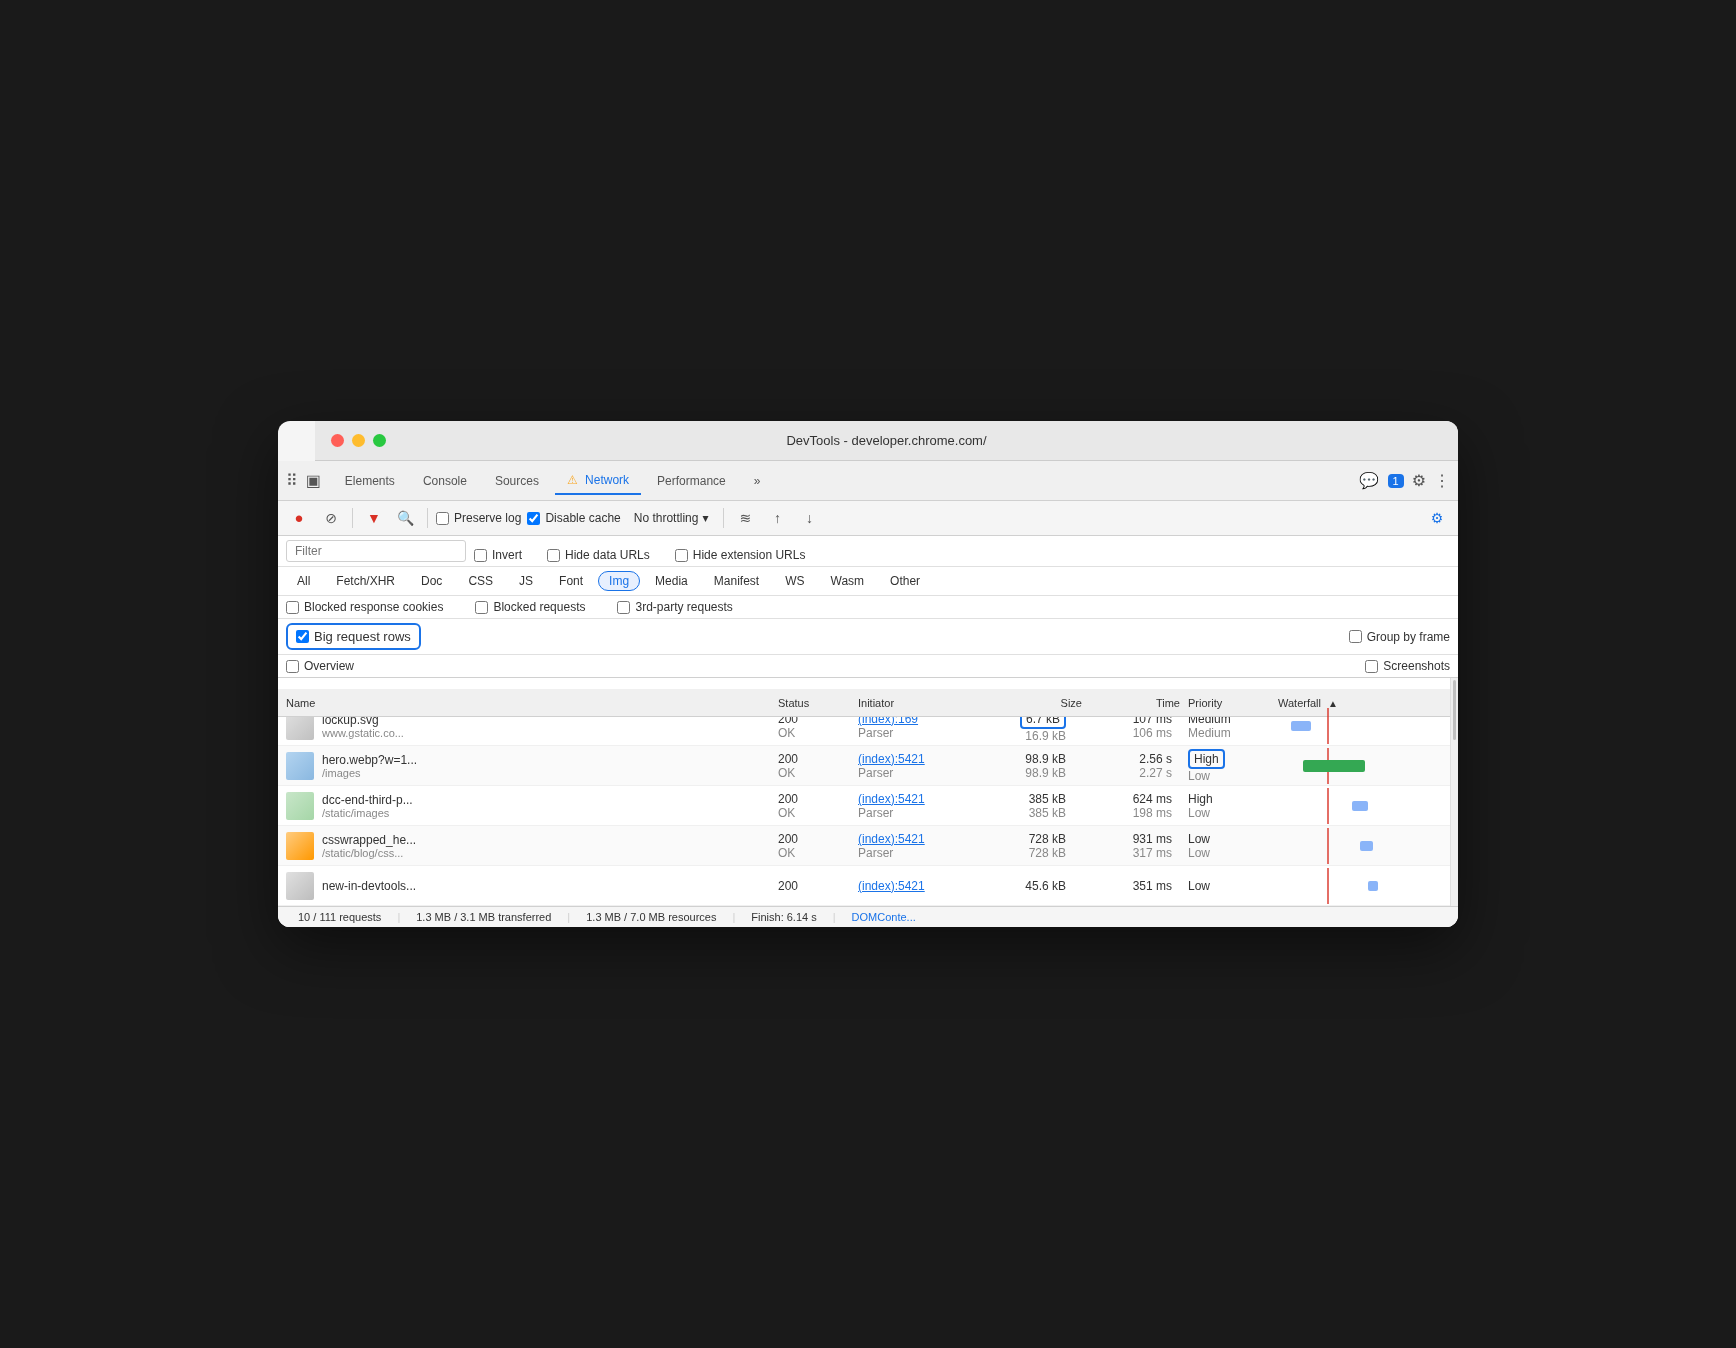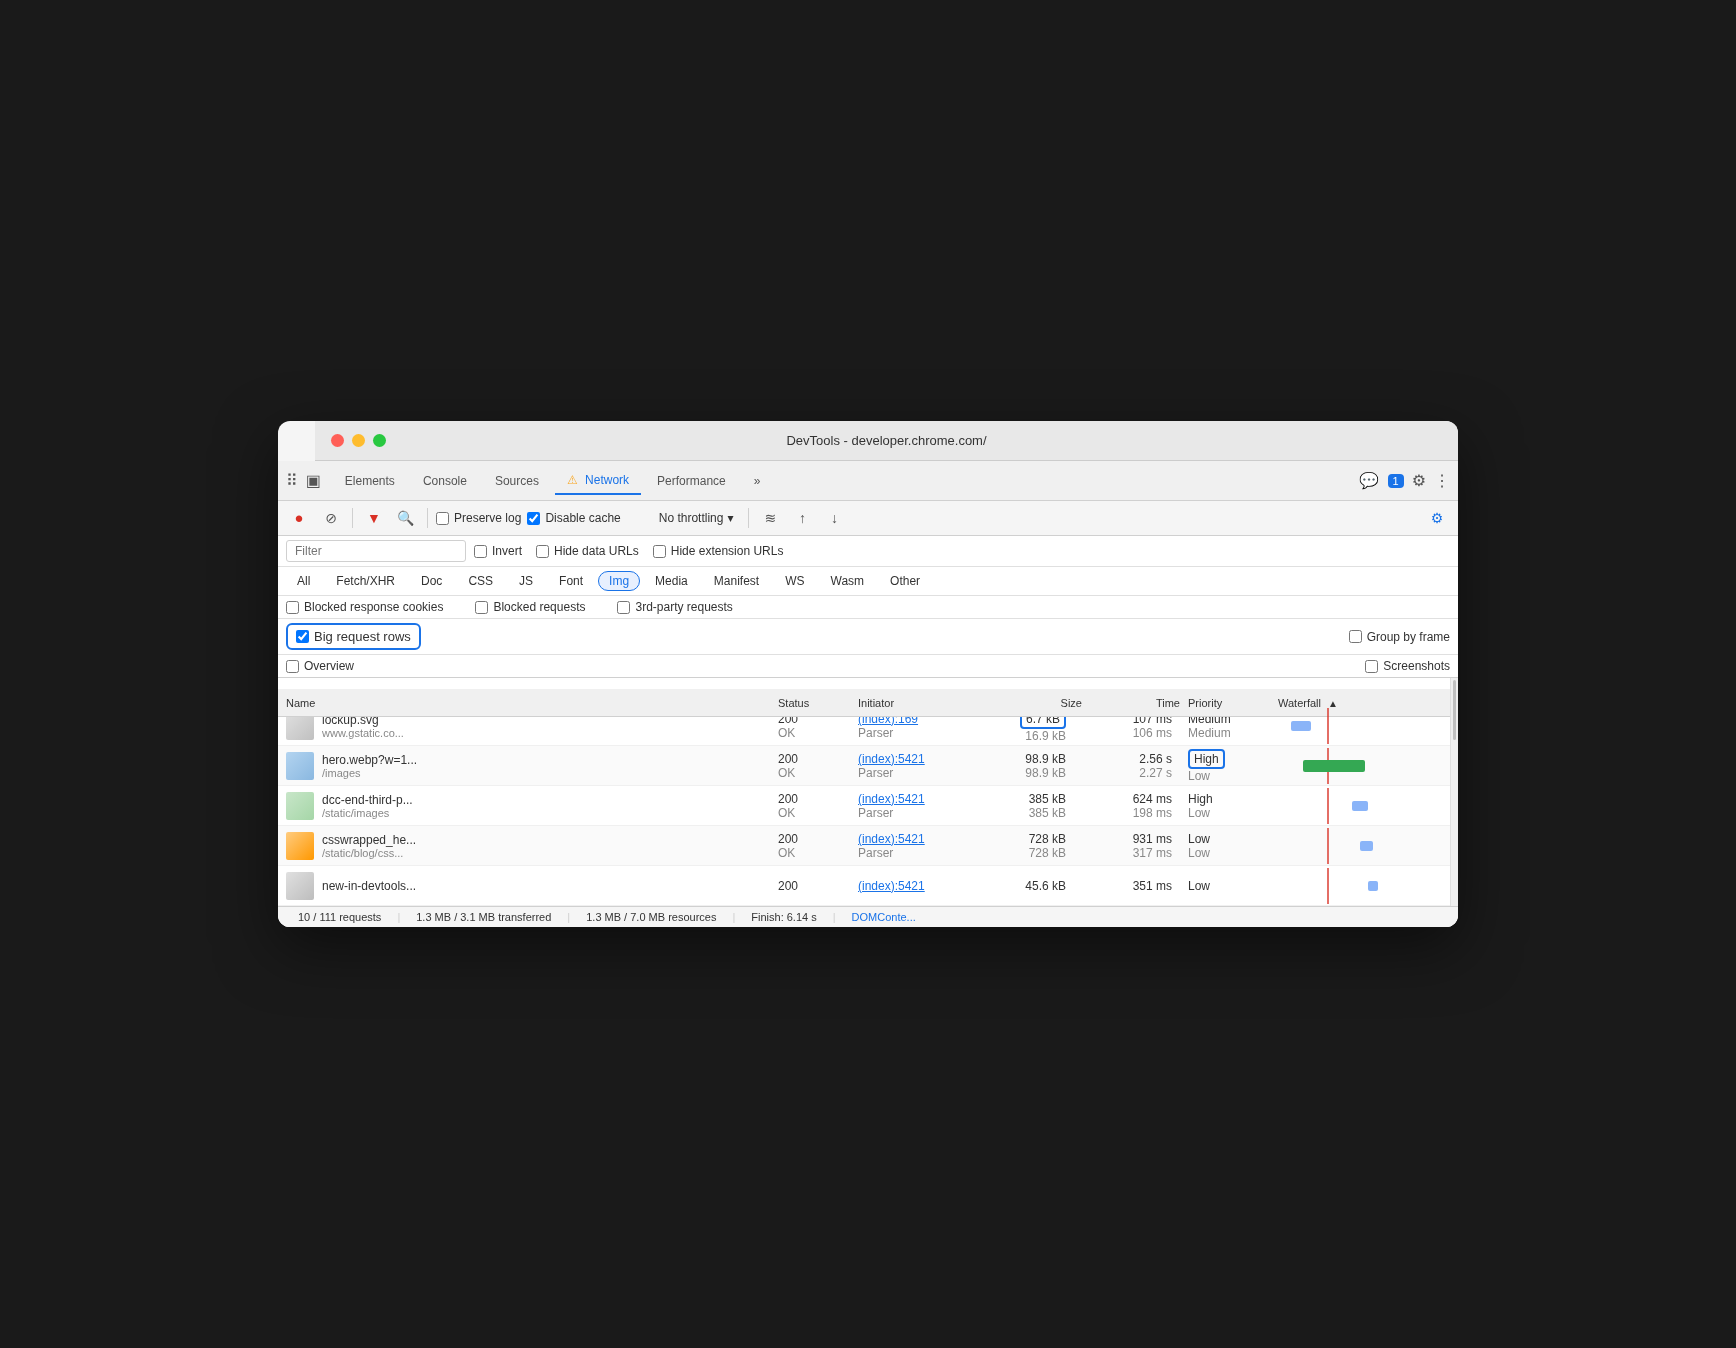--- a/index.html
+++ b/index.html
@@ -133,44 +133,43 @@
     .throttle-select {
       display: flex;
       align-items: flex-start;
       gap: 4px;
       font-size: 12px;
       color: #333;
       cursor: pointer;
       padding: 2px 6px;
       border: 1px solid transparent;
       border-radius: 3px;
-      margin-left: 25px;
     }
     
     .filter-bar {
       display: flex;
-      align-items: center;
+      align-items: flex-end;
       padding: 4px 8px;
       background: #ffffff;
       border-bottom: 1px solid #e0e0e0;
       gap: 8px;
     }
     .filter-input {
       border: 1px solid #d0d0d0;
       border-radius: 3px;
       padding: 3px 8px;
       font-size: 12px;
       width: 180px;
       outline: none;
       color: #333;
     }
     .filter-checkbox-group {
       display: flex;
       align-items: center;
-      gap: 14px;
+      gap: 25px;
     }
     
     .type-filter-bar {
       display: flex;
       align-items: center;
       padding: 4px 8px;
       background: #ffffff;
       border-bottom: 1px solid #e0e0e0;
       gap: 4px;
       flex-wrap: wrap;

